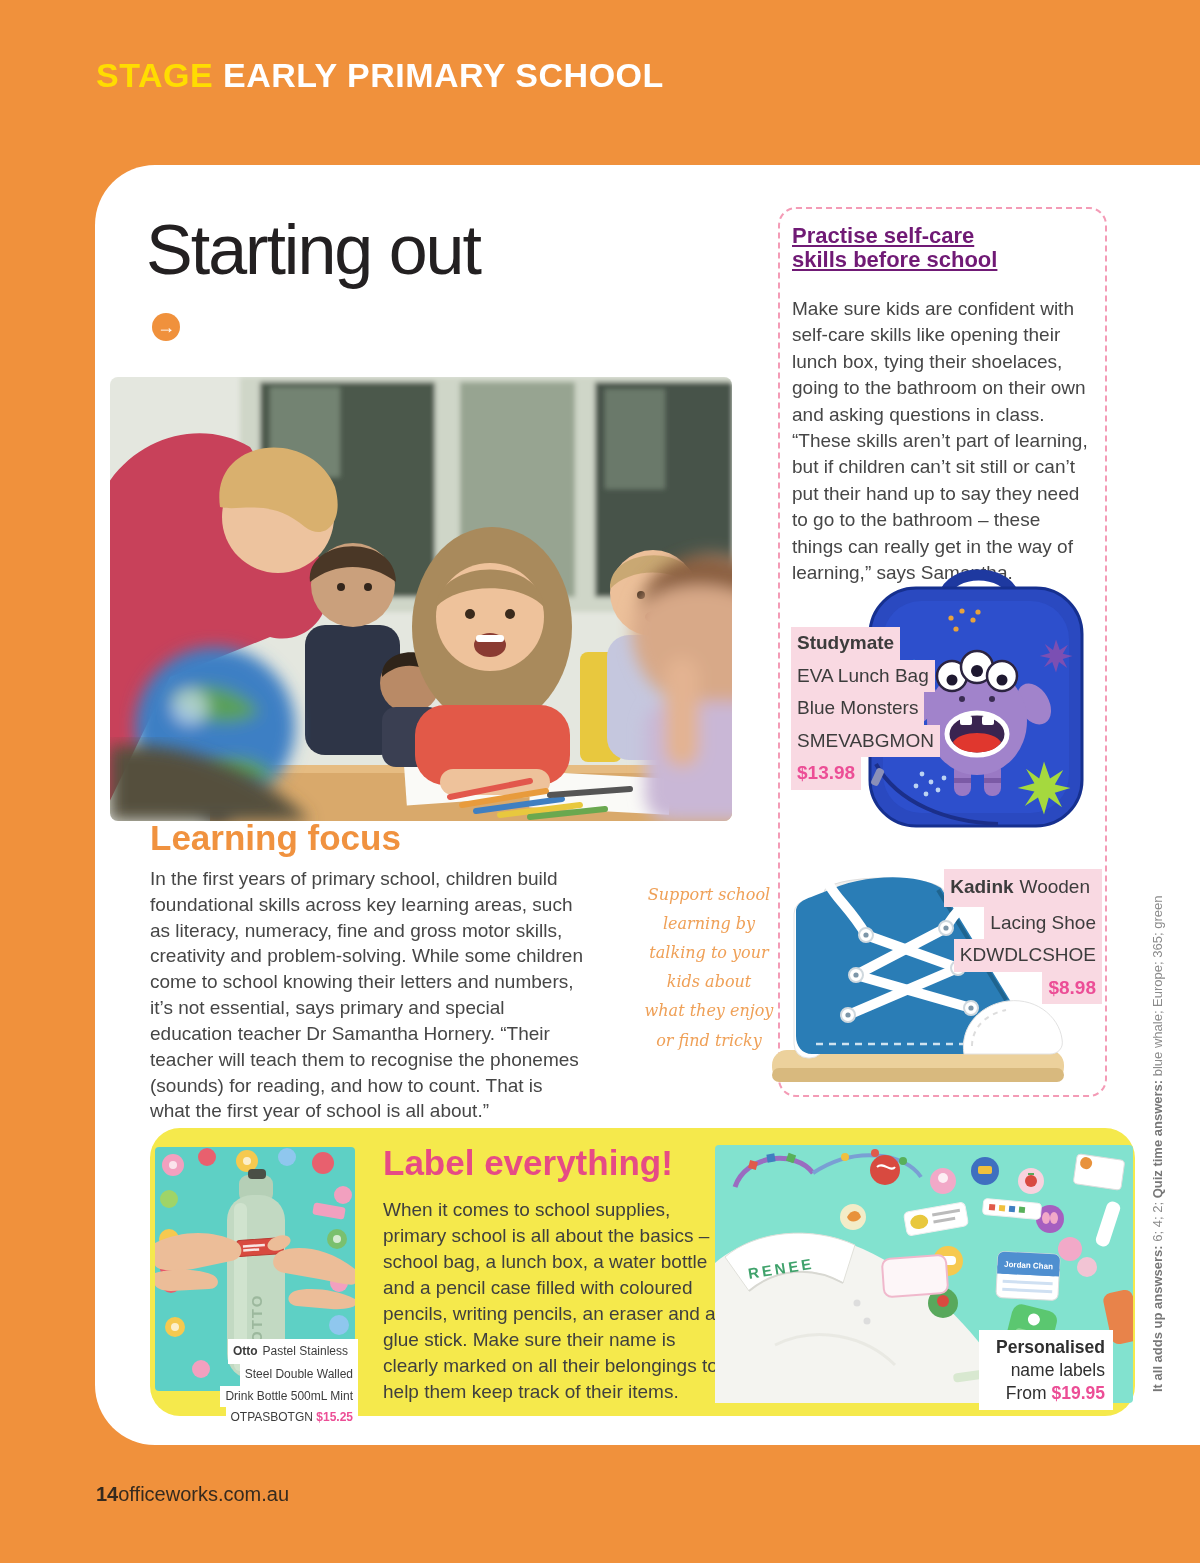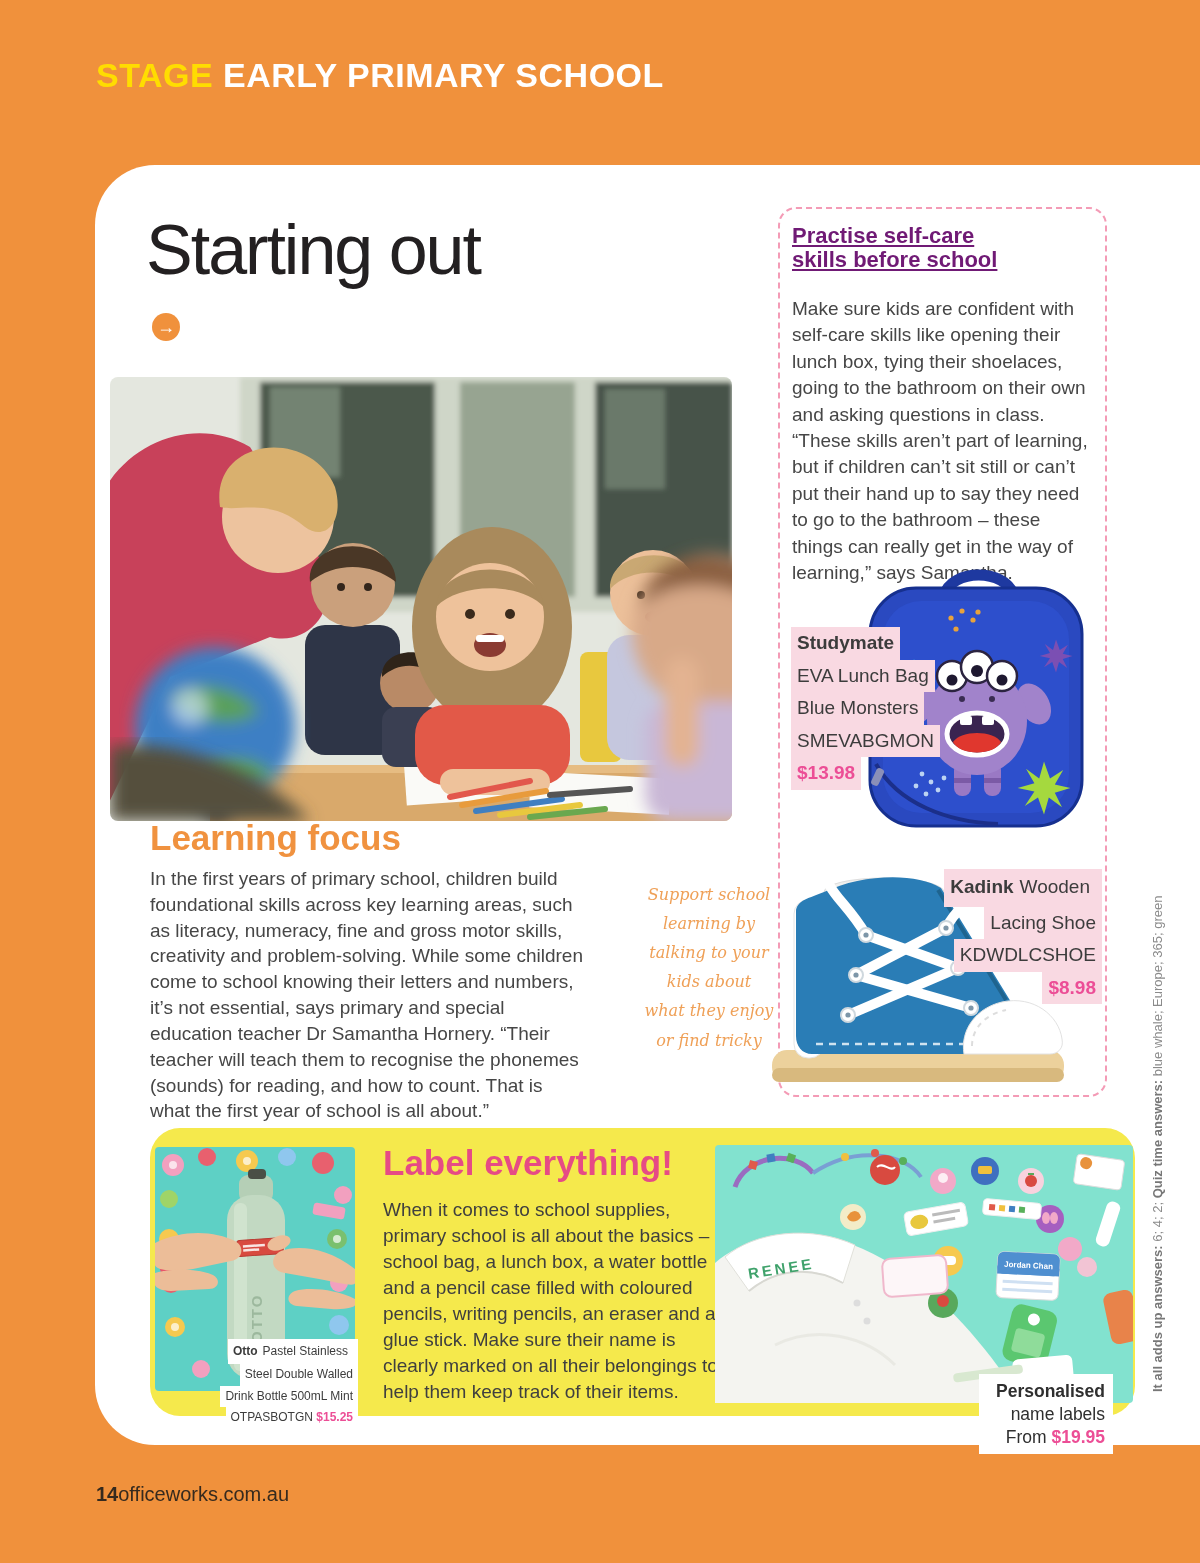--- a/index.html
+++ b/index.html
@@ -26,21 +26,21 @@
   .prod-label span{display:inline-block;background:#F9D9E2;padding:2px 6px 3px;}
   .prod-label .b{font-weight:bold;}
   .price{color:#EC4E96;font-weight:bold;}
   .lunchbag-label{left:791px;top:608px;width:210px;text-align:left;}
   .shoe-label{left:890px;top:850px;width:212px;text-align:right;}
   .yellow-box{left:150px;top:1128px;width:985px;height:288px;background:#F5E94C;border-radius:30px;}
   .le-head{left:383px;top:1143px;font-size:35px;font-weight:bold;color:#E64B85;}
   .le-body{left:383px;top:1197px;width:348px;font-size:19px;line-height:1.37;color:#3f3f3f;}
   .otto-label{left:140px;top:1320px;width:218px;text-align:right;font-size:12px;}
   .otto-label span{background:#ffffff;padding:2px 5px;}
-  .pers-label{left:979px;top:1374px;width:118px;background:#ffffff;padding:6px 8px;text-align:right;
+  .pers-label{left:979px;top:1330px;width:118px;background:#ffffff;padding:6px 8px;text-align:right;
         font-size:17.5px;line-height:1.3;color:#2f2f2f;}
   .pers-label .b{font-weight:bold;}
   .side-note{left:1150px;top:1392px;width:512px;transform-origin:0 0;transform:rotate(-90deg);
         font-size:13px;color:#8b8b8b;}
   .side-note .b{font-weight:bold;color:#777;}
   .footer{left:96px;top:1483px;font-size:20px;color:#362a1e;}
   .footer .num{font-weight:bold;}
   svg{display:block;}
 </style>
 </head>

